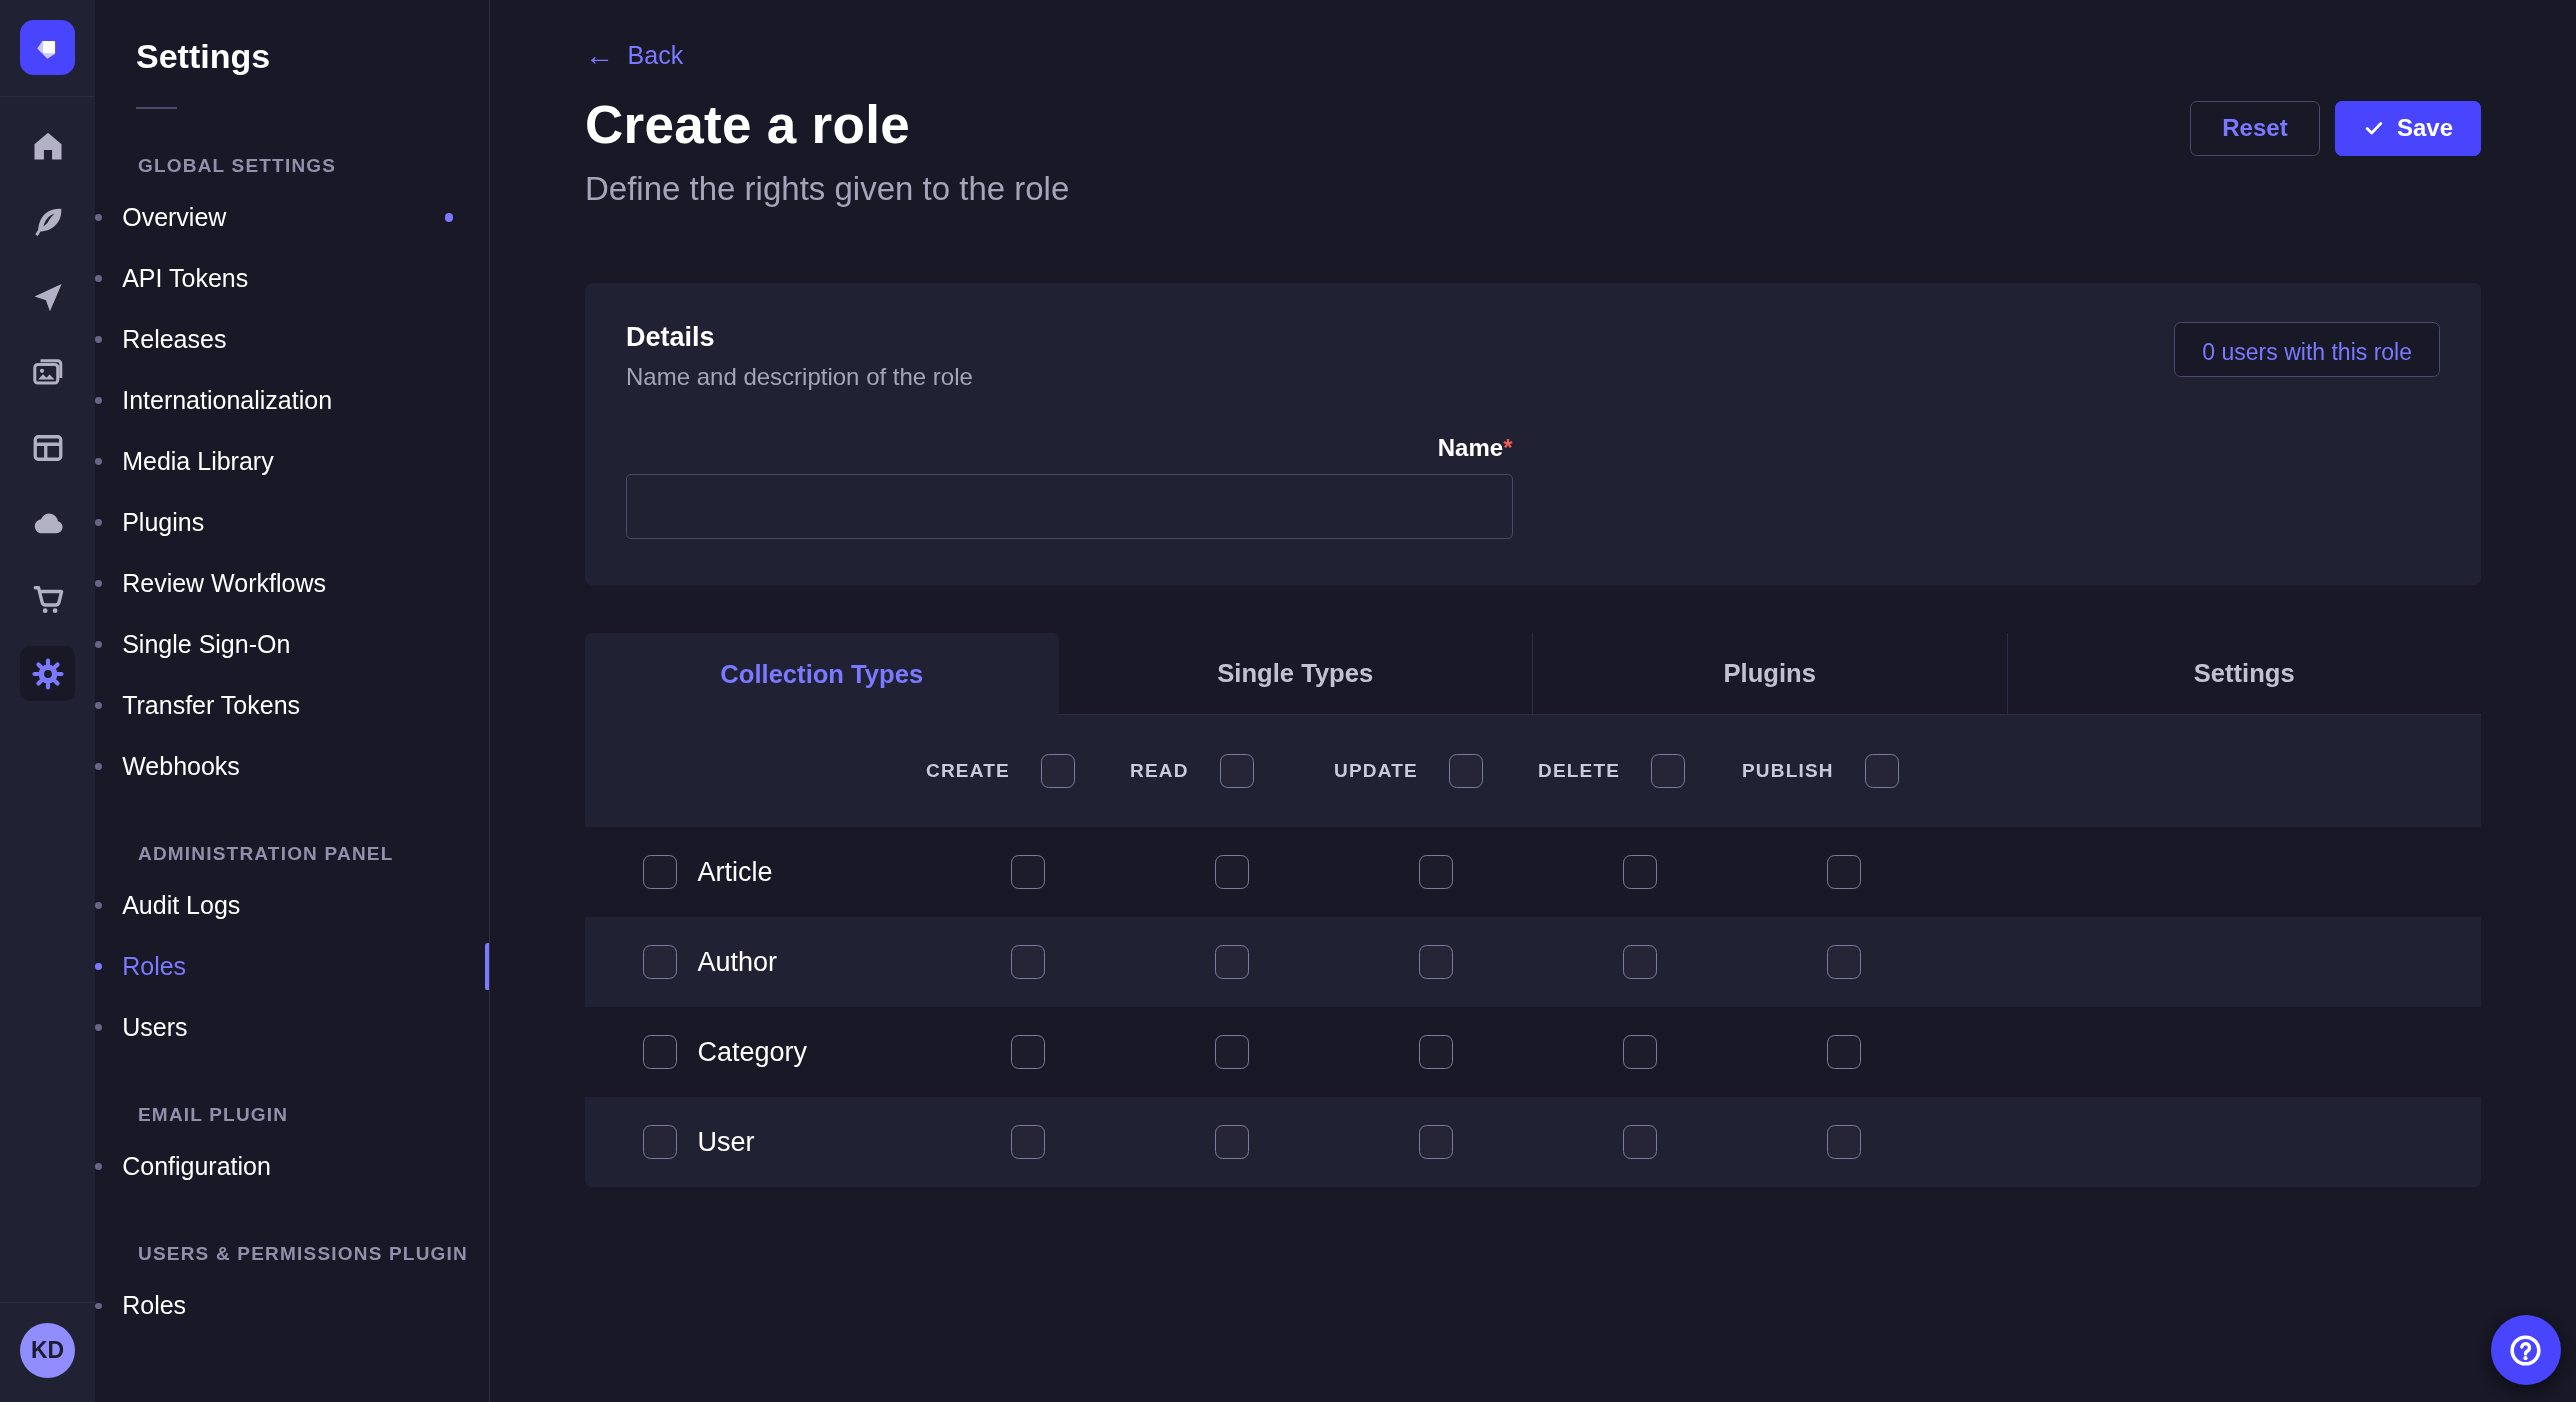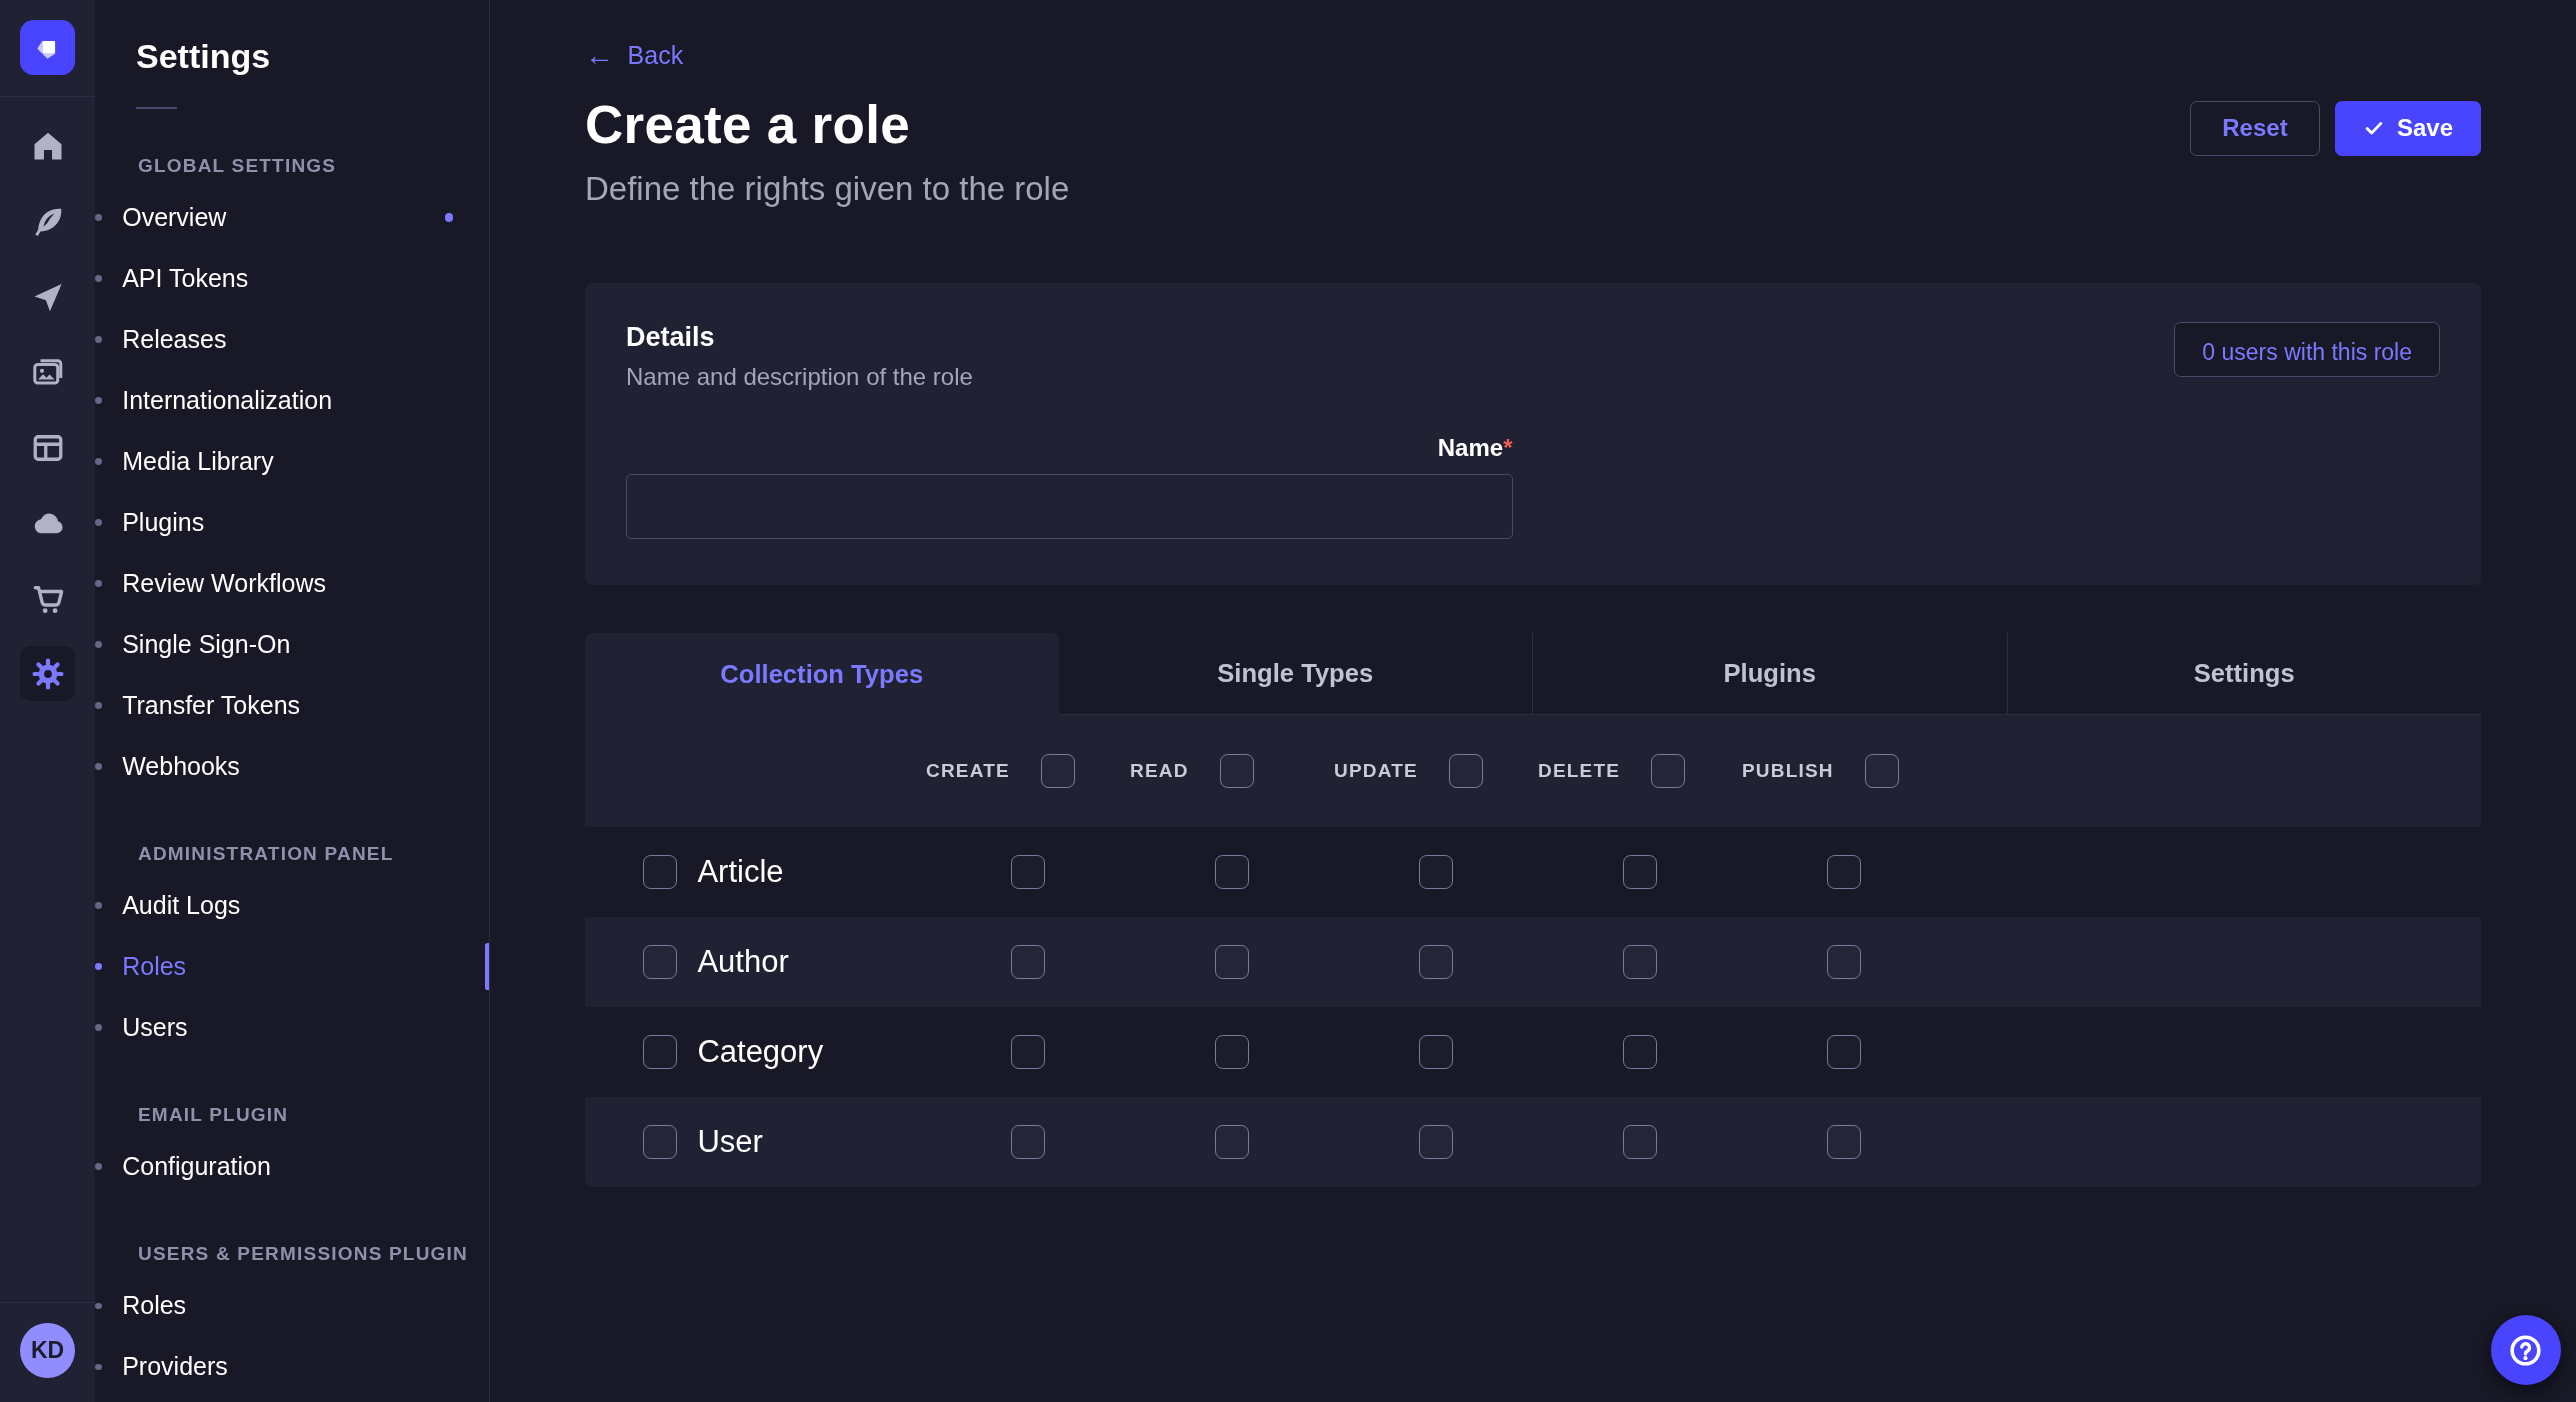--- a/index.html
+++ b/index.html
@@ -71,21 +71,21 @@
   .tab.active{background:var(--card_bg);color:var(--accent);border-bottom:none;border-radius:6.8px 6.8px 0 0;}
   .tab.active + .tab{border-left:none;}
   .perm-grid{display:grid;grid-template-columns:341px repeat(5,204px) 1fr;align-items:center;}
   .thead{padding:39px 0 39px;}
   .thead .col{display:flex;flex-direction:row;align-items:center;gap:31px;}
   .col-label{font-size:19px;font-weight:700;letter-spacing:1.2px;color:#cbcada;}
   .cb{width:34px;height:34px;border-radius:7.7px;border:1.7px solid #7c7b9d;background:rgba(255,255,255,.02);display:inline-block;cursor:pointer;}
   .row{height:90px;}
   .row:nth-child(odd){background:var(--page_bg);}
   .row-name-cell{display:flex;align-items:center;gap:20.4px;padding-left:58px;}
-  .row-label{font-size:31px;}
+  .row-label{font-size:27px;}
   .cell{display:flex;justify-content:center;}
 
   .help-btn{position:absolute;right:15.3px;bottom:17px;width:70px;height:70px;border-radius:50%;background:var(--primary);display:grid;place-items:center;border:none;cursor:pointer;box-shadow:0 5.1px 15.3px rgba(0,0,0,.45);}
   .help-btn svg{width:39px;height:39px;}
 </style>
 </head>
 <body>
 
 <div class="app">
 
@@ -257,24 +257,20 @@
             </div>
           </div>
         </div>
         <div class="nav-section">
           <div class="section-label">USERS &amp; PERMISSIONS PLUGIN</div>
           <div class="nav-items">
             <div class="nav-item">
               <span class="bullet"></span>
               <span>Roles</span>
             </div>
-            <div class="nav-item">
-              <span class="bullet"></span>
-              <span>Providers</span>
-            </div>
           </div>
         </div>
       </div>
   </aside>
 
   <main class="main">
 
     <a class="back">
       <span class="back-arrow">←</span>
       <span>Back</span>

